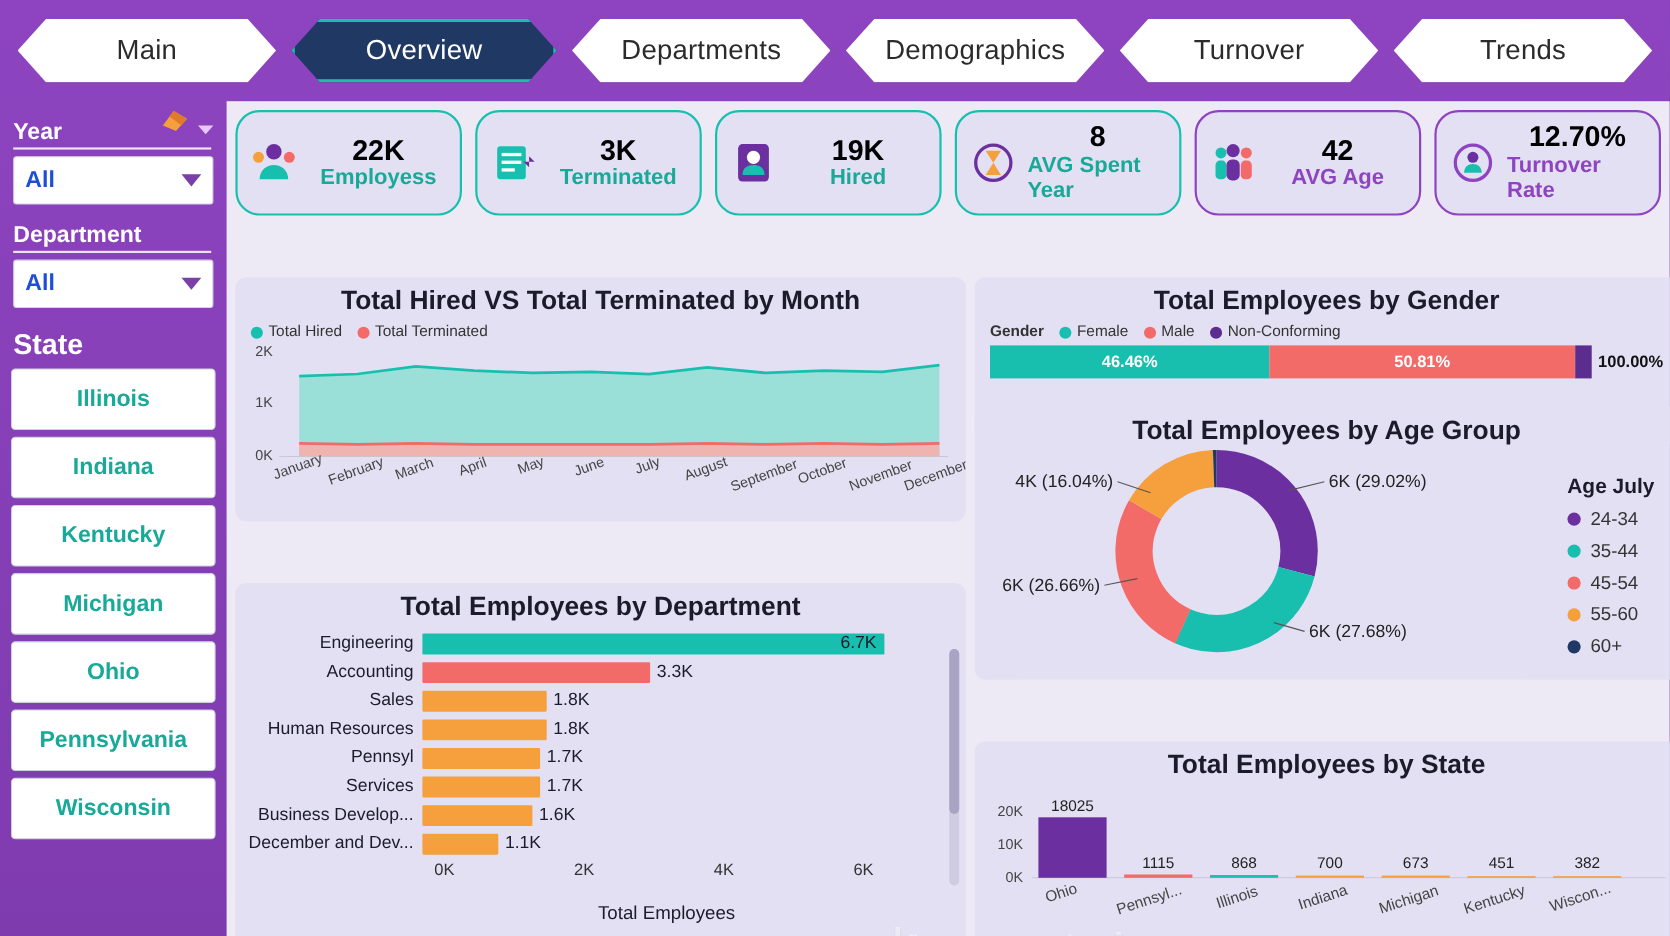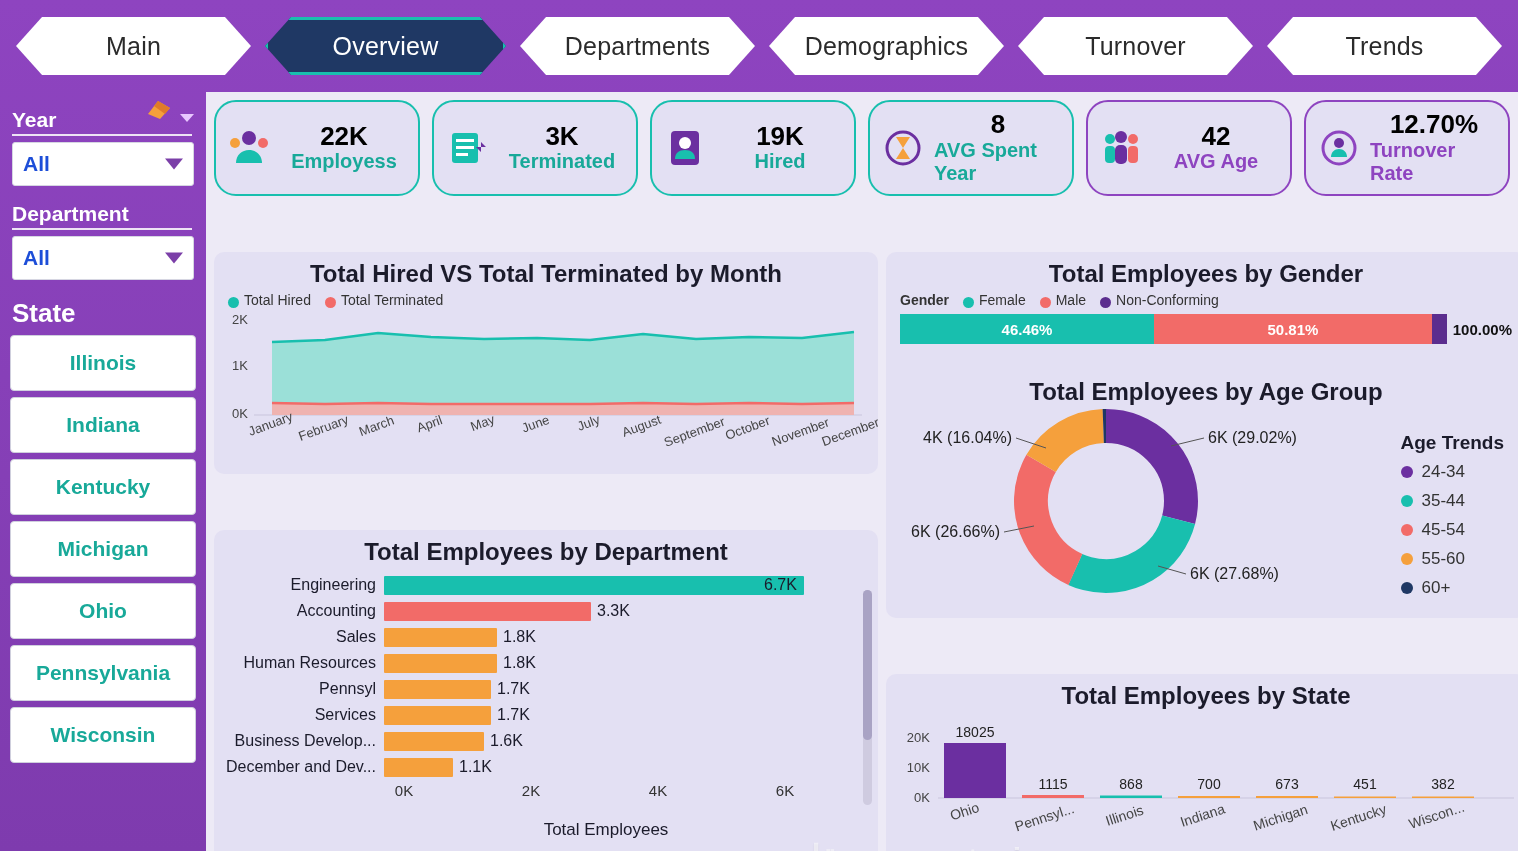--- a/index.html
+++ b/index.html
@@ -445,21 +445,21 @@
             <line x1="285" y1="40" x2="318" y2="32" stroke="#555"></line>
             <text style="font-size:16px;fill:#222" x="322" y="37">6K (29.02%)</text>
             <line x1="272" y1="160" x2="300" y2="168" stroke="#555"></line>
             <text style="font-size:16px;fill:#222" x="304" y="173">6K (27.68%)</text>
             <line x1="148" y1="120" x2="118" y2="126" stroke="#555"></line>
             <text style="font-size:16px;fill:#222" x="114" y="131" text-anchor="end">6K (26.66%)</text>
             <line x1="160" y1="42" x2="130" y2="32" stroke="#555"></line>
             <text style="font-size:16px;fill:#222" x="126" y="37" text-anchor="end">4K (16.04%)</text>
           </svg>
           <div class="agelegend">
-            <div class="t">Age Trends</div>
+            <div class="t">Age July</div>
             <div class="it">
                 <i style="background:#6B2FA0"></i>
                 <span>24-34</span>
               </div>
             <div class="it">
                 <i style="background:#18BFAE"></i>
                 <span>35-44</span>
               </div>
             <div class="it">
                 <i style="background:#F26B68"></i>

